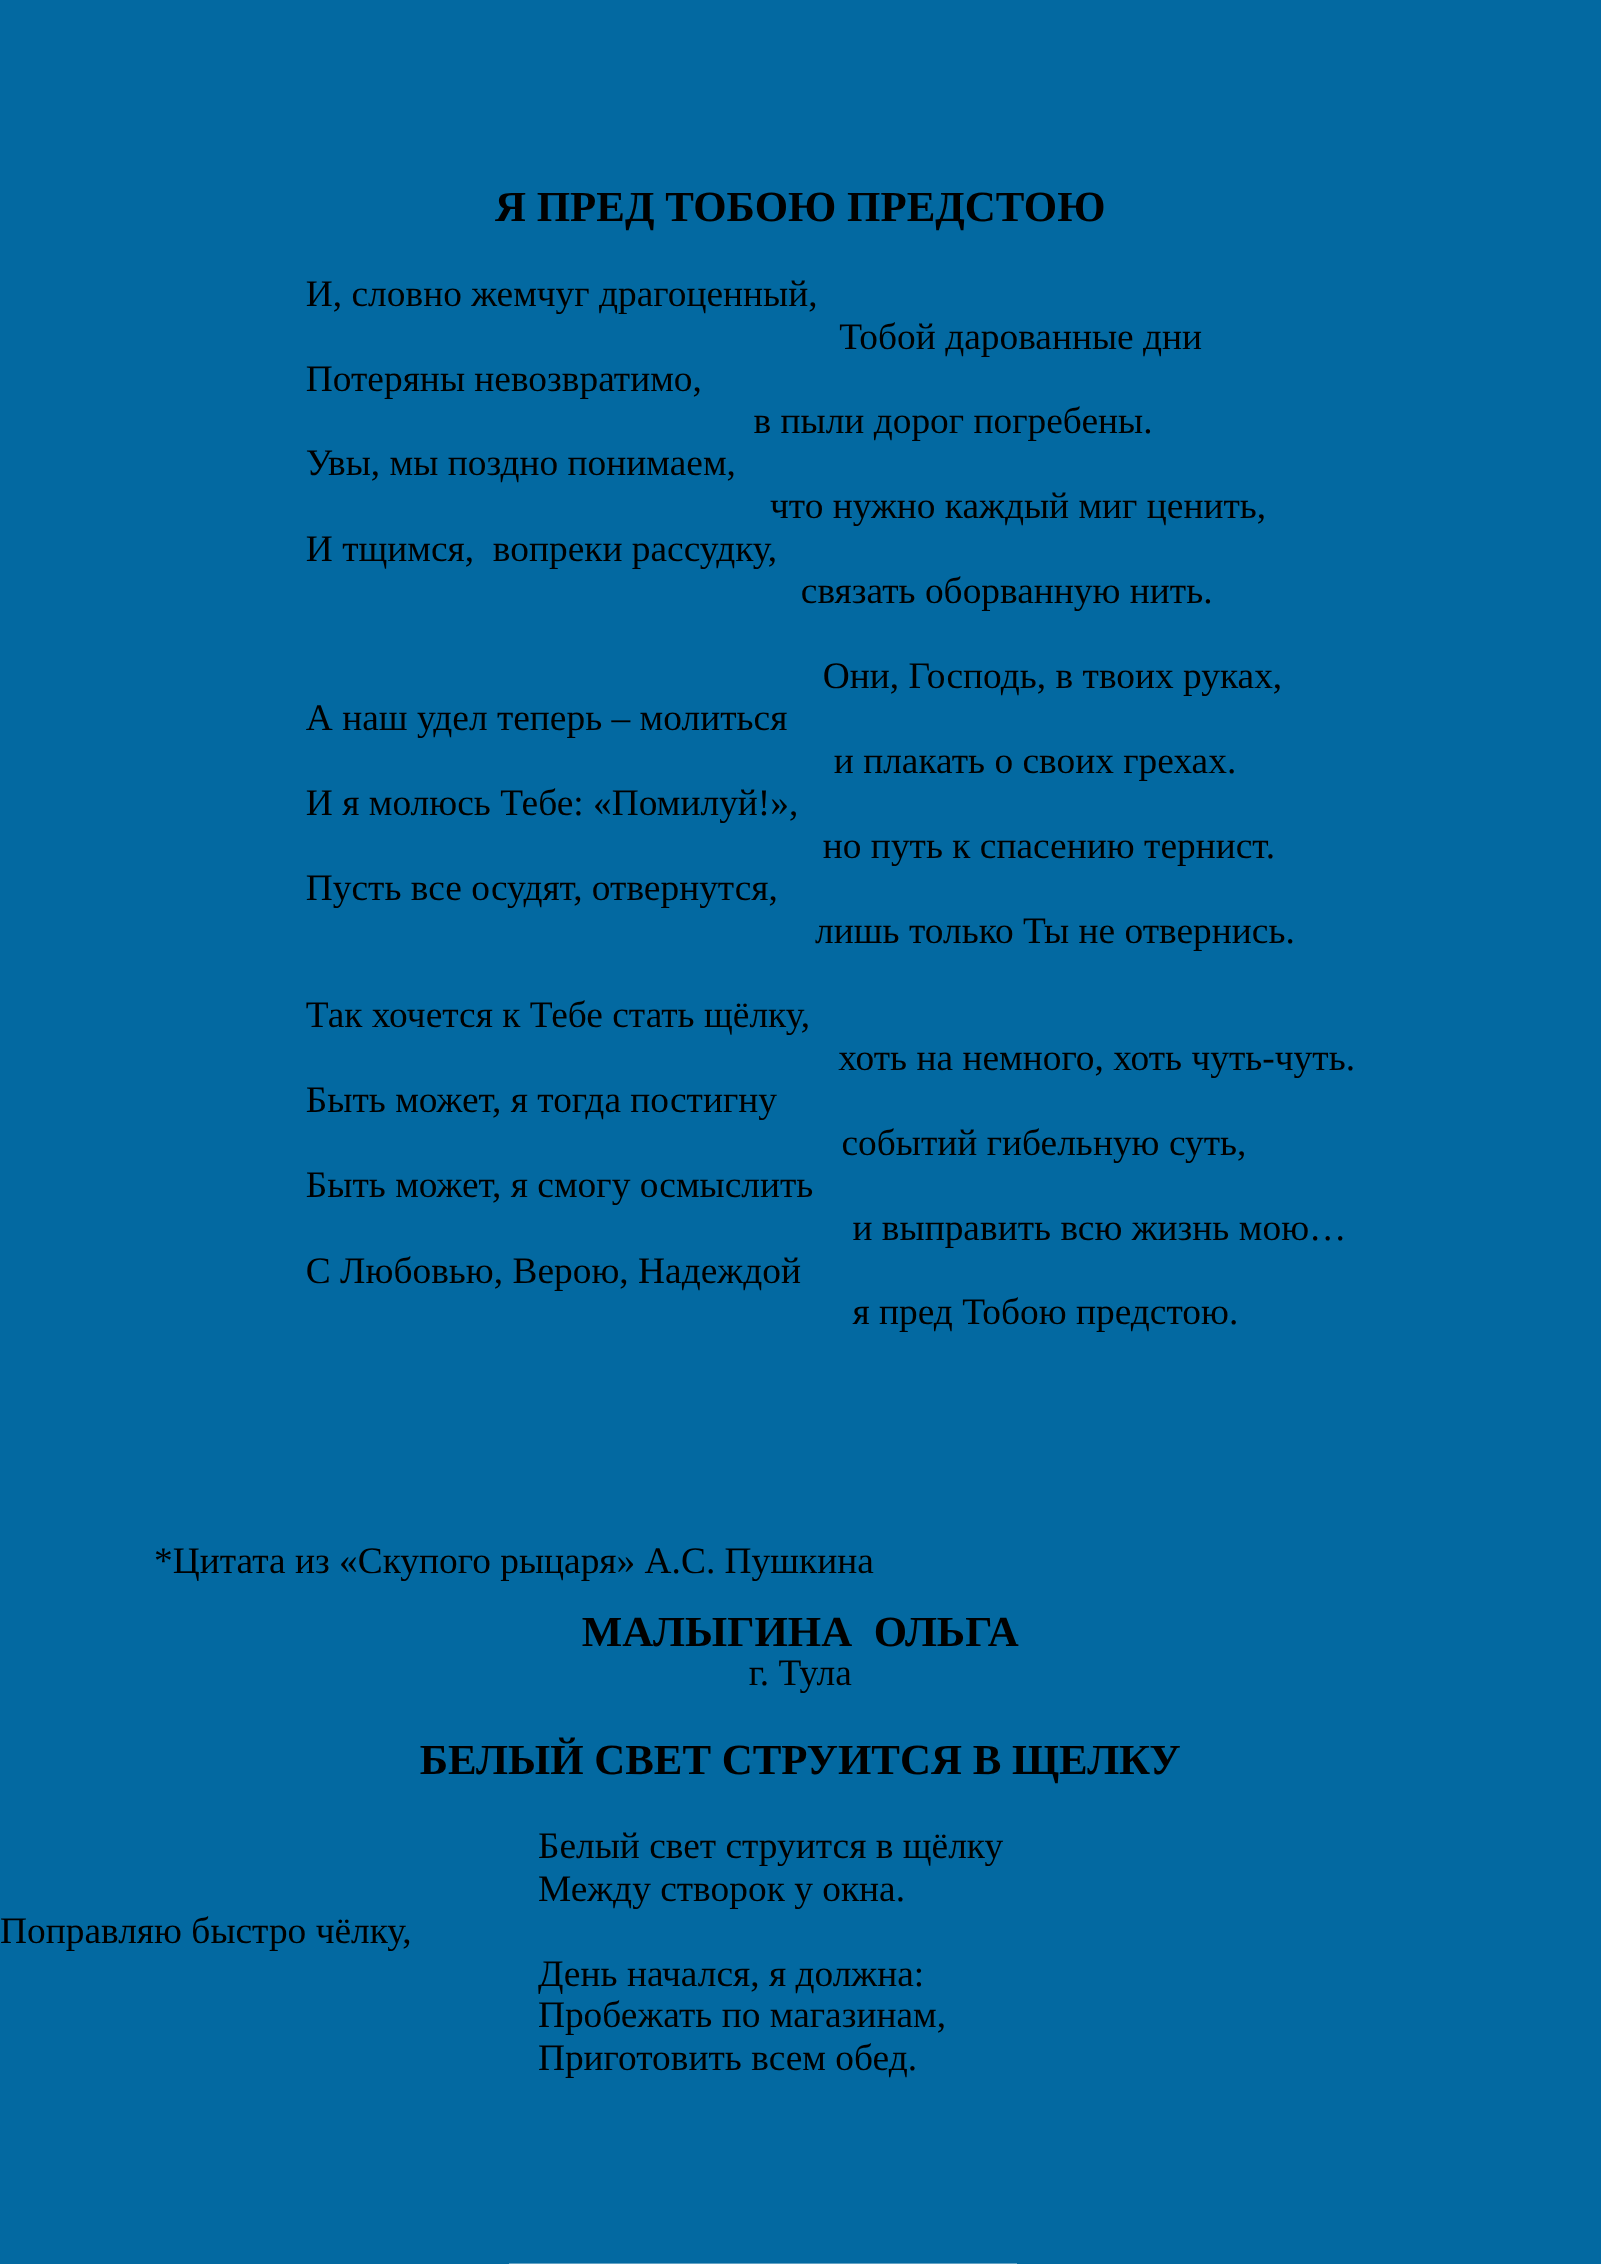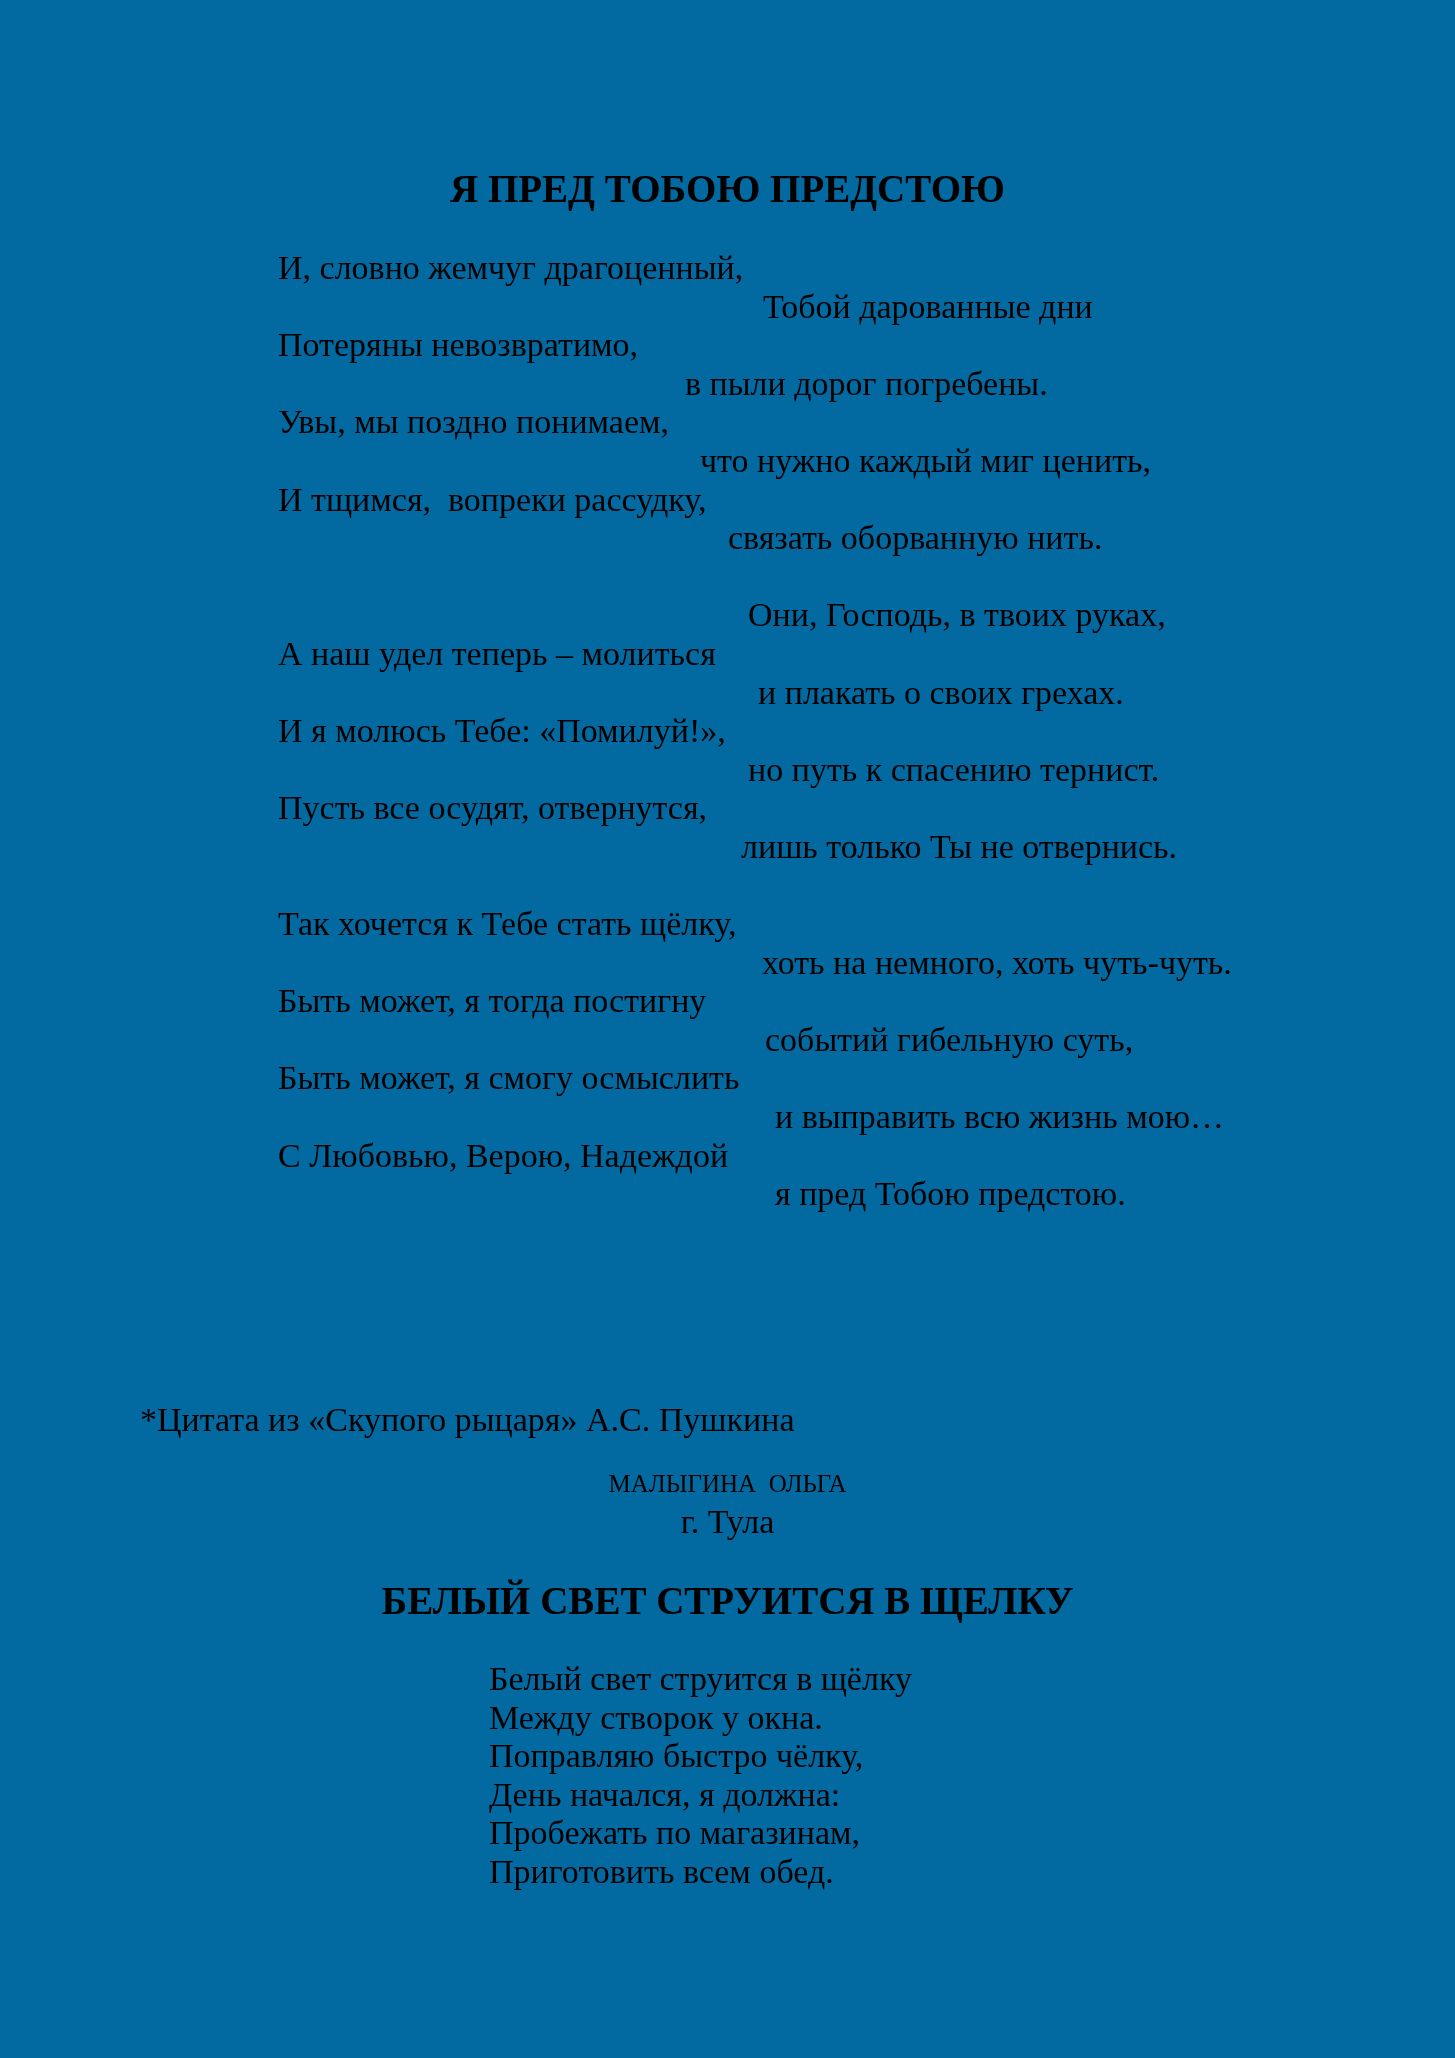--- a/index.html
+++ b/index.html
@@ -44,23 +44,23 @@
   .footnote {
     position: absolute;
     left: 140px;
     top: 1400px;
     font-size: 34px;
     line-height: 40px;
     white-space: pre-wrap;
   }
   .author-name {
     top: 1461px;
-    font-size: 25px;
+    font-size: 39px;
     line-height: 45px;
-    font-weight: normal;
+    font-weight: bold;
   }
   .author-city {
     top: 1502px;
     font-size: 34px;
     line-height: 40px;
   }
   .poem2-title {
     top: 1578px;
     font-size: 39px;
     line-height: 45px;
@@ -114,19 +114,19 @@
 
   <div class="center-line author-name">МАЛЫГИНА  ОЛЬГА</div>
 
   <div class="center-line author-city">г. Тула</div>
 
   <div class="center-line poem2-title">БЕЛЫЙ СВЕТ СТРУИТСЯ В ЩЕЛКУ</div>
 
   <div class="poem2-block">
       <div class="pline" style="padding-left: 489px;">Белый свет струится в щёлку</div>
       <div class="pline" style="padding-left: 489px;">Между створок у окна.</div>
-      <div class="pline" style="padding-left: 489px;">Поправляю быстро чёлку,</div>
+      <div class="pline" style="">Поправляю быстро чёлку,</div>
       <div class="pline" style="padding-left: 489px;">День начался, я должна:</div>
       <div class="pline" style="padding-left: 489px;">Пробежать по магазинам,</div>
       <div class="pline" style="padding-left: 489px;">Приготовить всем обед.</div>
     </div>
 
 </div>
 
 </body></html>

